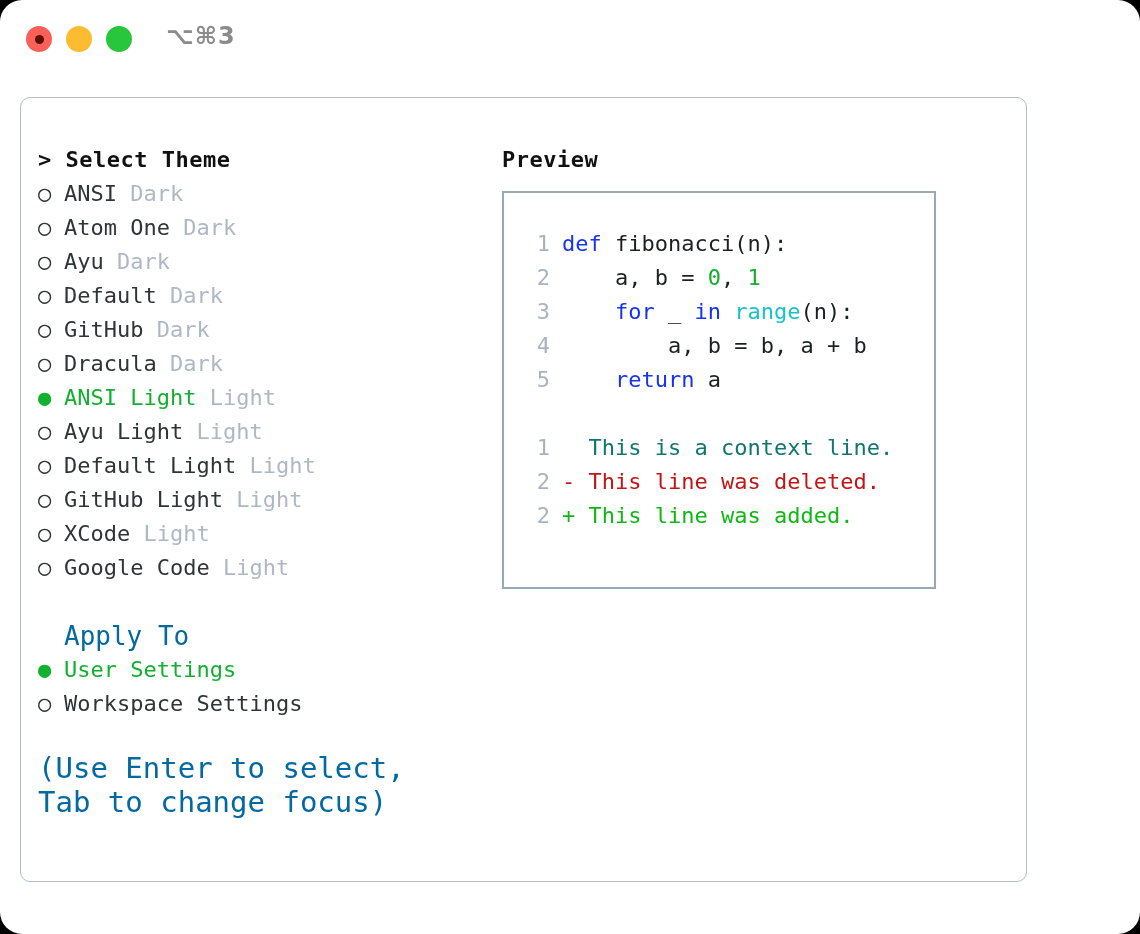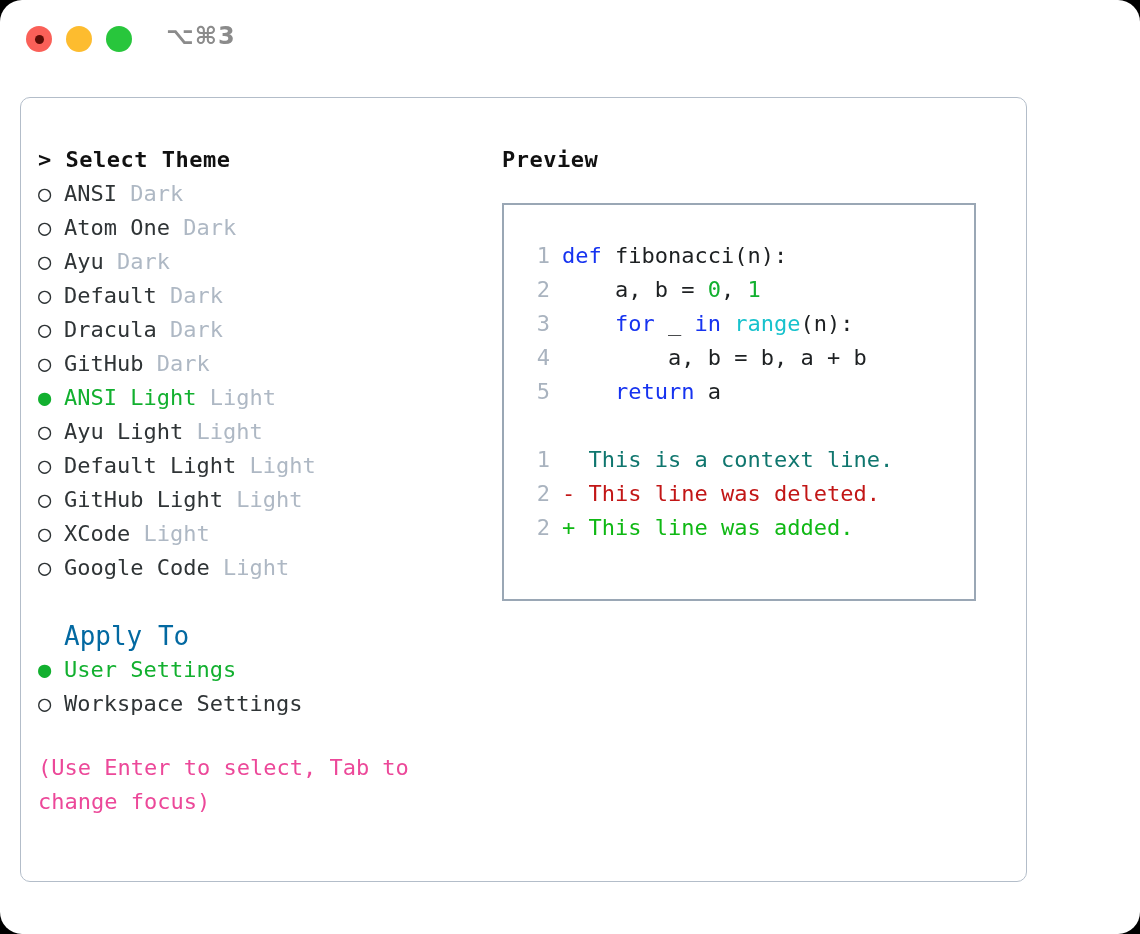--- a/index.html
+++ b/index.html
@@ -116,37 +116,37 @@
     height: 34px;
     line-height: 34px;
     font-size: 26px;
     color: #0369a1;
     white-space: pre;
     padding-left: 26px;
   }
   .spacer { height: 34px; }
   .hint {
     margin-top: 30px;
-    font-size: 22px;
-    line-height: 34px;
-    color: #ec4899;
+    font-size: 29px;
+    line-height: 34px;
+    color: #0369a1;
     width: 410px;
     white-space: pre-wrap;
   }
 
   
   .right-pane {
     position: absolute;
     left: 481px; top: 45px;
     width: 500px;
   }
   .preview-box {
     position: absolute;
-    left: 0px; top: 60px;
-    width: 474px;
+    left: 0px; top: 48px;
+    width: 434px;
     height: 398px;
     border: 2px solid #9aa7b5;
     background: #ffffff;
     box-sizing: border-box;
   }
   .code {
     position: absolute;
     left: 16px; top: 34px;
     font-size: 22px;
     line-height: 34px;
@@ -192,22 +192,22 @@
 
   <div class="frame">
 
     <div class="left-pane">
       <div class="pane-title">&gt; Select Theme</div>
       <div id="theme-list">
           <div class="row"><span class="bullet">○</span><span class="label">ANSI</span><span> </span><span class="tag">Dark</span></div>
           <div class="row"><span class="bullet">○</span><span class="label">Atom One</span><span> </span><span class="tag">Dark</span></div>
           <div class="row"><span class="bullet">○</span><span class="label">Ayu</span><span> </span><span class="tag">Dark</span></div>
           <div class="row"><span class="bullet">○</span><span class="label">Default</span><span> </span><span class="tag">Dark</span></div>
+          <div class="row"><span class="bullet">○</span><span class="label">GitHub</span><span> </span><span class="tag">Dark</span></div>
           <div class="row"><span class="bullet">○</span><span class="label">Dracula</span><span> </span><span class="tag">Dark</span></div>
-          <div class="row"><span class="bullet">○</span><span class="label">GitHub</span><span> </span><span class="tag">Dark</span></div>
           <div class="row selected"><span class="bullet sel">●</span><span class="label">ANSI Light</span><span> </span><span class="tag">Light</span></div>
           <div class="row"><span class="bullet">○</span><span class="label">Ayu Light</span><span> </span><span class="tag">Light</span></div>
           <div class="row"><span class="bullet">○</span><span class="label">Default Light</span><span> </span><span class="tag">Light</span></div>
           <div class="row"><span class="bullet">○</span><span class="label">GitHub Light</span><span> </span><span class="tag">Light</span></div>
           <div class="row"><span class="bullet">○</span><span class="label">XCode</span><span> </span><span class="tag">Light</span></div>
           <div class="row"><span class="bullet">○</span><span class="label">Google Code</span><span> </span><span class="tag">Light</span></div>
         </div>
       <div class="spacer"></div>
       <div class="apply-heading">Apply To</div>
       <div id="apply-list">

